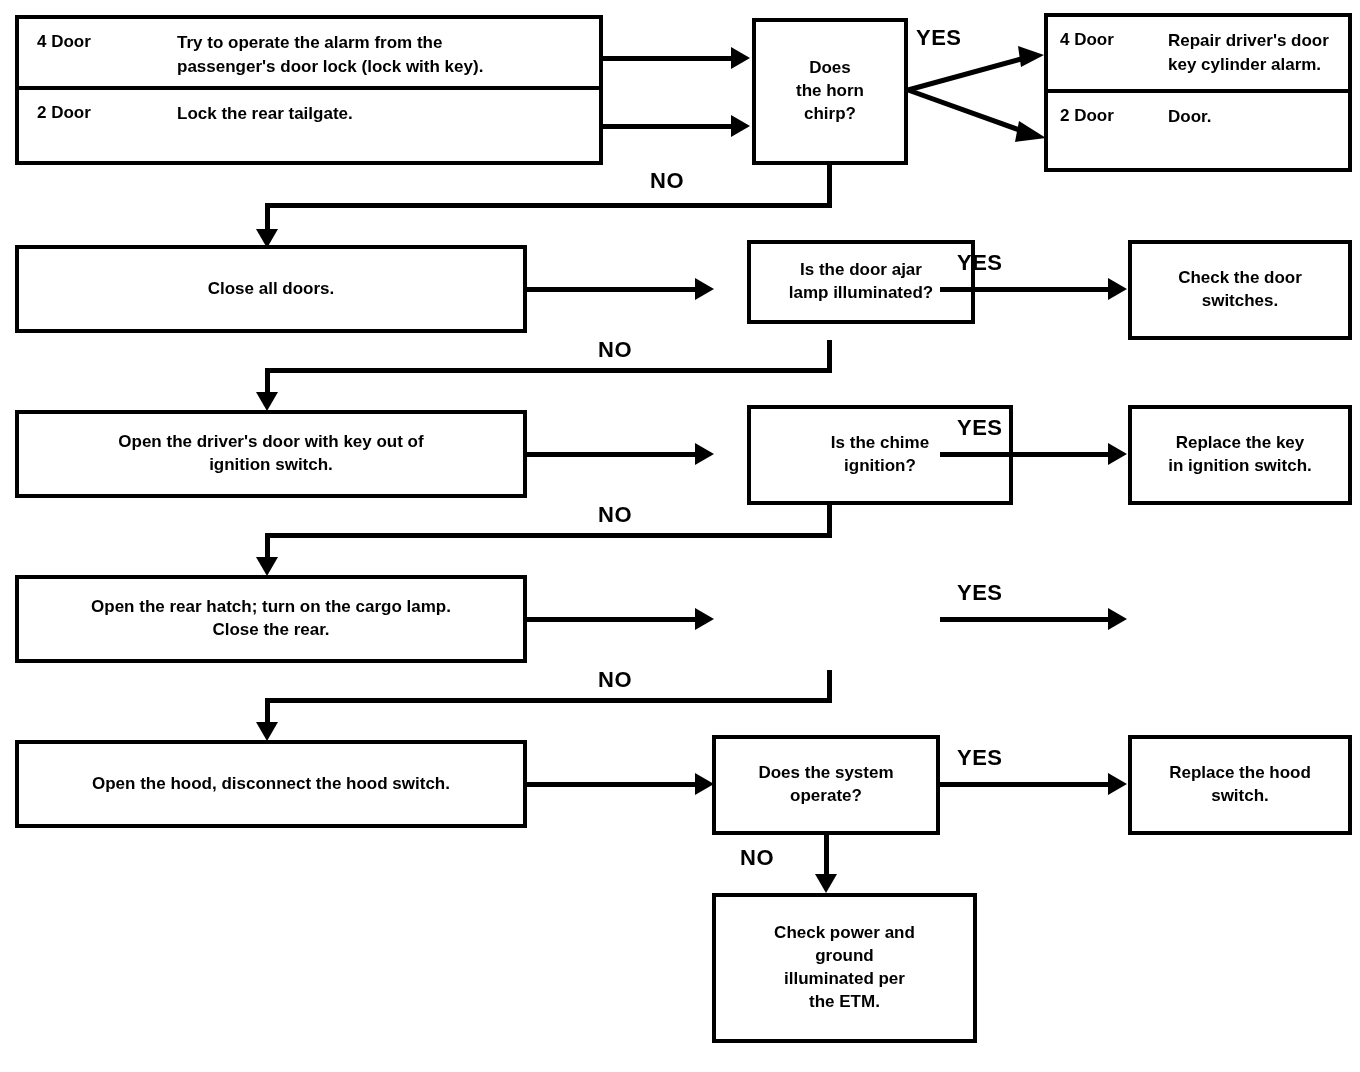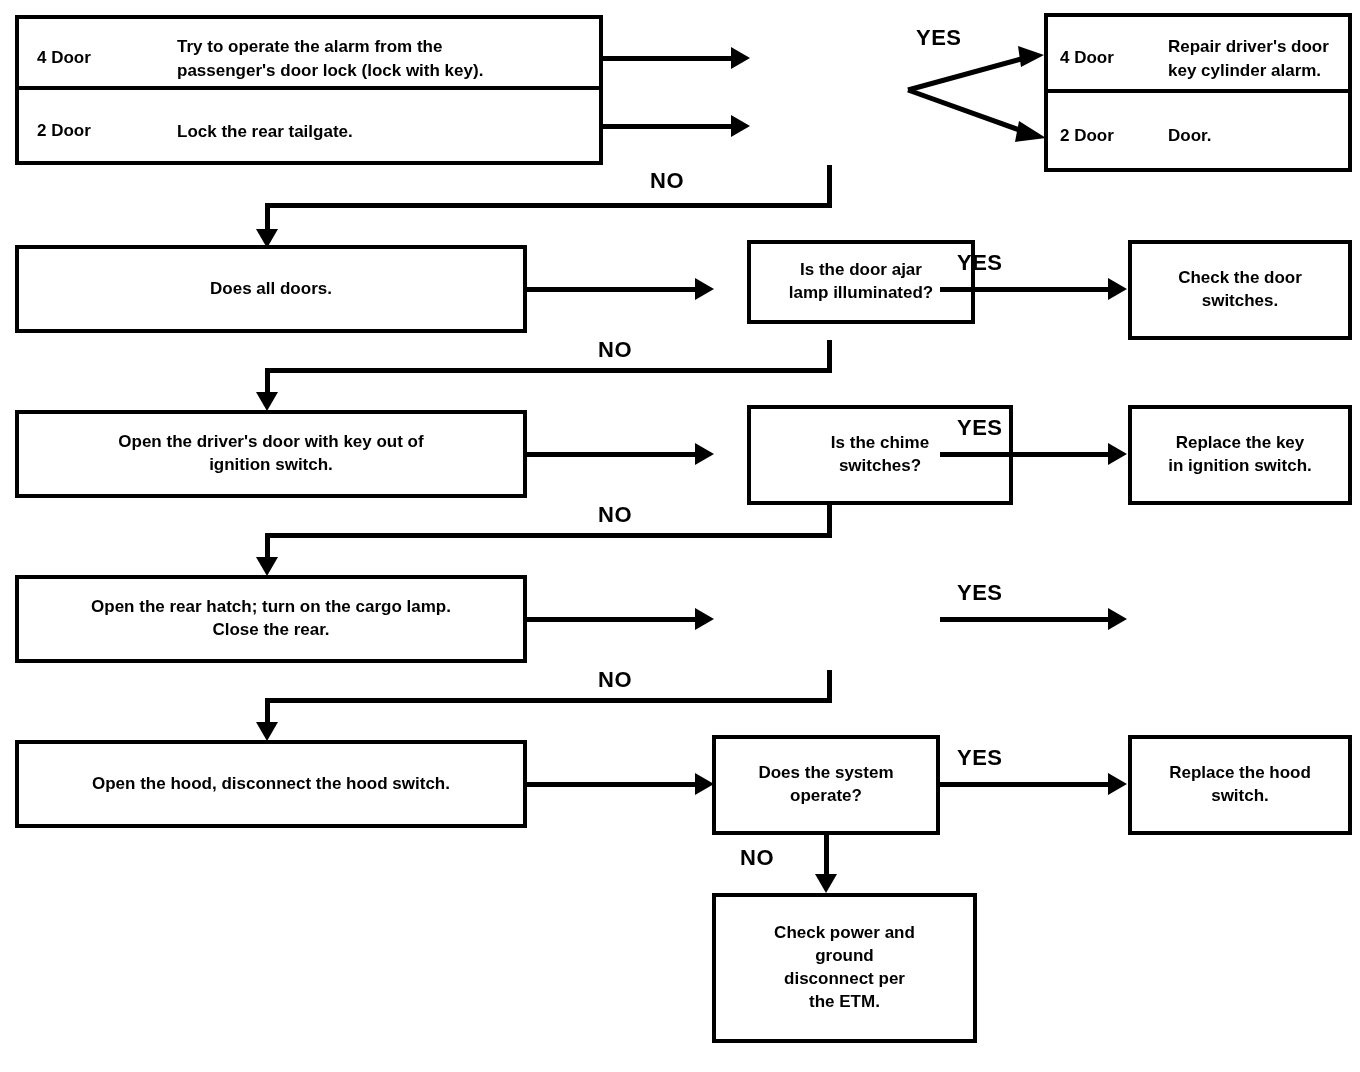--- a/index.html
+++ b/index.html
@@ -32,21 +32,21 @@
     color: #000000;
   }
   .box.split {
     display: block;
     padding: 0;
   }
   .split-row {
     position: relative;
     box-sizing: border-box;
     display: flex;
-    align-items: center;
+    align-items: flex-start;
     padding: 12px 0 0 0;
     height: 50%;
   }
   .split-row.top {
     border-bottom: 4px solid #000000;
   }
   .split-label {
     flex: 0 0 auto;
     padding-left: 18px;
     width: 140px;
@@ -122,20 +122,27 @@
       <div class="split-text">Lock the rear tailgate.</div>
     </div>
   </div>
 
   <div class="hline" style="left:603px; top:56px; width:130px;"></div>
   <div class="arrow-r" style="left:731px; top:47px;"></div>
 
   <div class="hline" style="left:603px; top:124px; width:130px;"></div>
   <div class="arrow-r" style="left:731px; top:115px;"></div>
 
+  <div class="box" style="left:752px; top:18px; width:156px; height:147px;">
+    <div class="cell-text">
+      <div>Does</div>
+      <div>the horn</div>
+      <div>chirp?</div>
+    </div>
+  </div>
 
   <div class="label" style="left:916px; top:25px;">YES</div>
 
   <svg class="diag" style="left:900px; top:20px; width:160px; height:140px;" viewBox="0 0 160 140">
     <line x1="8" y1="70" x2="125" y2="38" stroke="#000000" stroke-width="5"></line>
     <line x1="8" y1="70" x2="125" y2="112" stroke="#000000" stroke-width="5"></line>
     <polygon points="144,35 118,26 121,47" fill="#000000"></polygon>
     <polygon points="146,118 119,101 115,122" fill="#000000"></polygon>
   </svg>
 
@@ -153,21 +160,21 @@
     </div>
   </div>
 
   <div class="vline" style="left:827px; top:165px; height:42px;"></div>
   <div class="hline" style="left:265px; top:203px; width:567px;"></div>
   <div class="vline" style="left:265px; top:203px; height:38px;"></div>
   <div class="arrow-d" style="left:256px; top:229px;"></div>
   <div class="label" style="left:650px; top:168px;">NO</div>
 
   <div class="box" style="left:15px; top:245px; width:512px; height:88px;">
-    <div class="cell-text">Does all doors.</div>
+    <div class="cell-text">Close all doors.</div>
   </div>
 
   <div class="hline" style="left:527px; top:287px; width:182px;"></div>
   <div class="arrow-r" style="left:695px; top:278px;"></div>
 
   <div class="box" style="left:747px; top:240px; width:228px; height:84px;">
     <div class="cell-text">
       <div>Is the door ajar</div>
       <div>lamp illuminated?</div>
     </div>
@@ -196,21 +203,21 @@
       <div>ignition switch.</div>
     </div>
   </div>
 
   <div class="hline" style="left:527px; top:452px; width:182px;"></div>
   <div class="arrow-r" style="left:695px; top:443px;"></div>
 
   <div class="box" style="left:712px; top:405px; width:266px; height:100px;margin-left:35px;">
     <div class="cell-text">
       <div>Is the chime</div>
-      <div>switches?</div>
+      <div>ignition?</div>
     </div>
   </div>
 
   <div class="label" style="left:957px; top:415px;">YES</div>
   <div class="hline" style="left:940px; top:452px; width:180px;"></div>
   <div class="arrow-r" style="left:1108px; top:443px;"></div>
 
   <div class="box" style="left:1128px; top:405px; width:224px; height:100px;">
     <div class="cell-text">
       <div>Replace the key</div>
@@ -272,18 +279,18 @@
   </div>
 
   <div class="vline" style="left:824px; top:835px; height:47px;"></div>
   <div class="arrow-d" style="left:815px; top:874px;"></div>
   <div class="label" style="left:740px; top:845px;">NO</div>
 
   <div class="box" style="left:712px; top:893px; width:265px; height:150px;">
     <div class="cell-text">
       <div>Check power and</div>
       <div>ground</div>
-      <div>disconnect per</div>
+      <div>illuminated per</div>
       <div>the ETM.</div>
     </div>
   </div>
 
 </div>
 
 </body></html>

